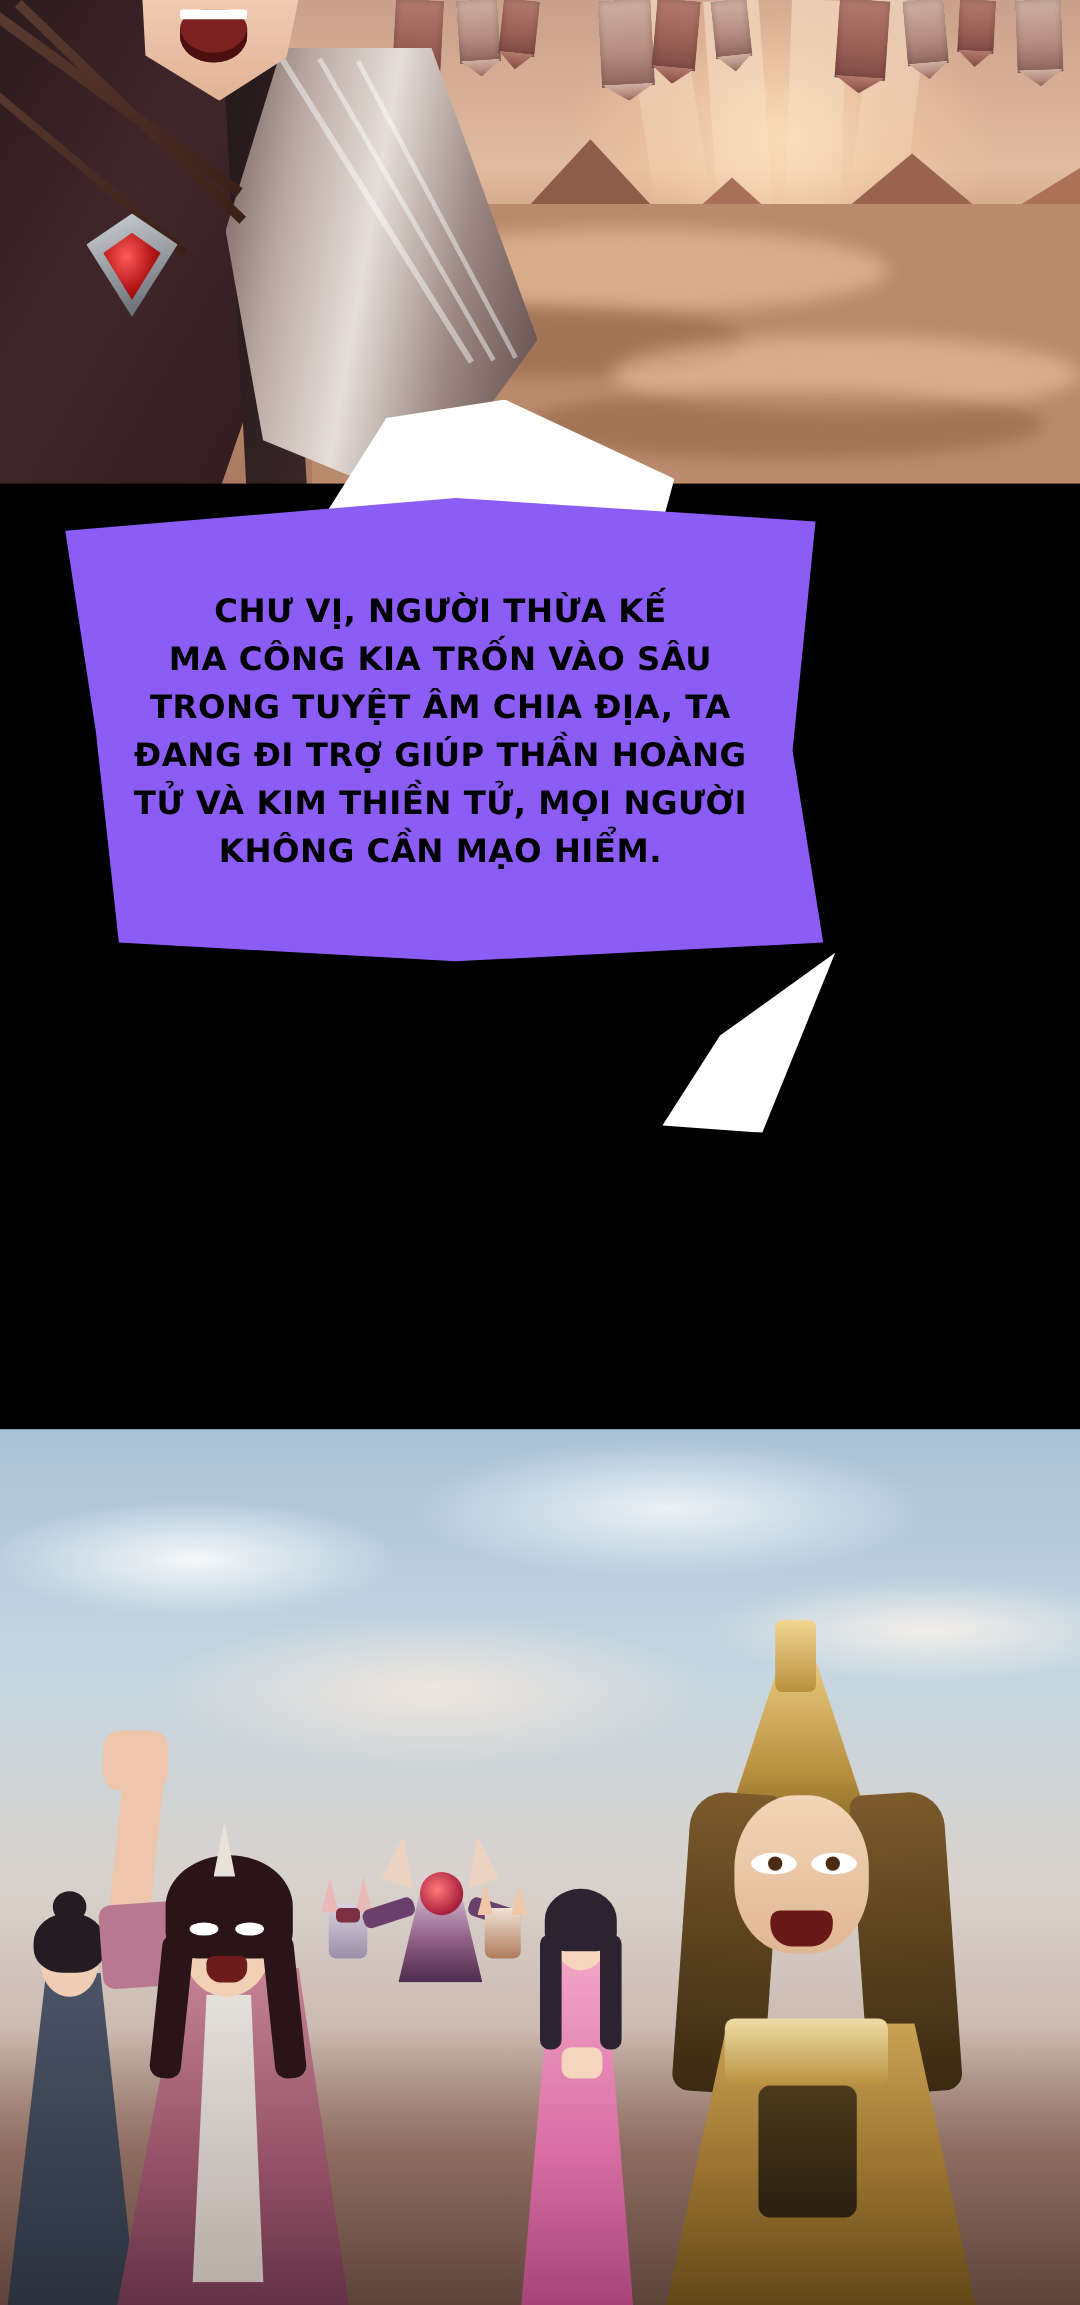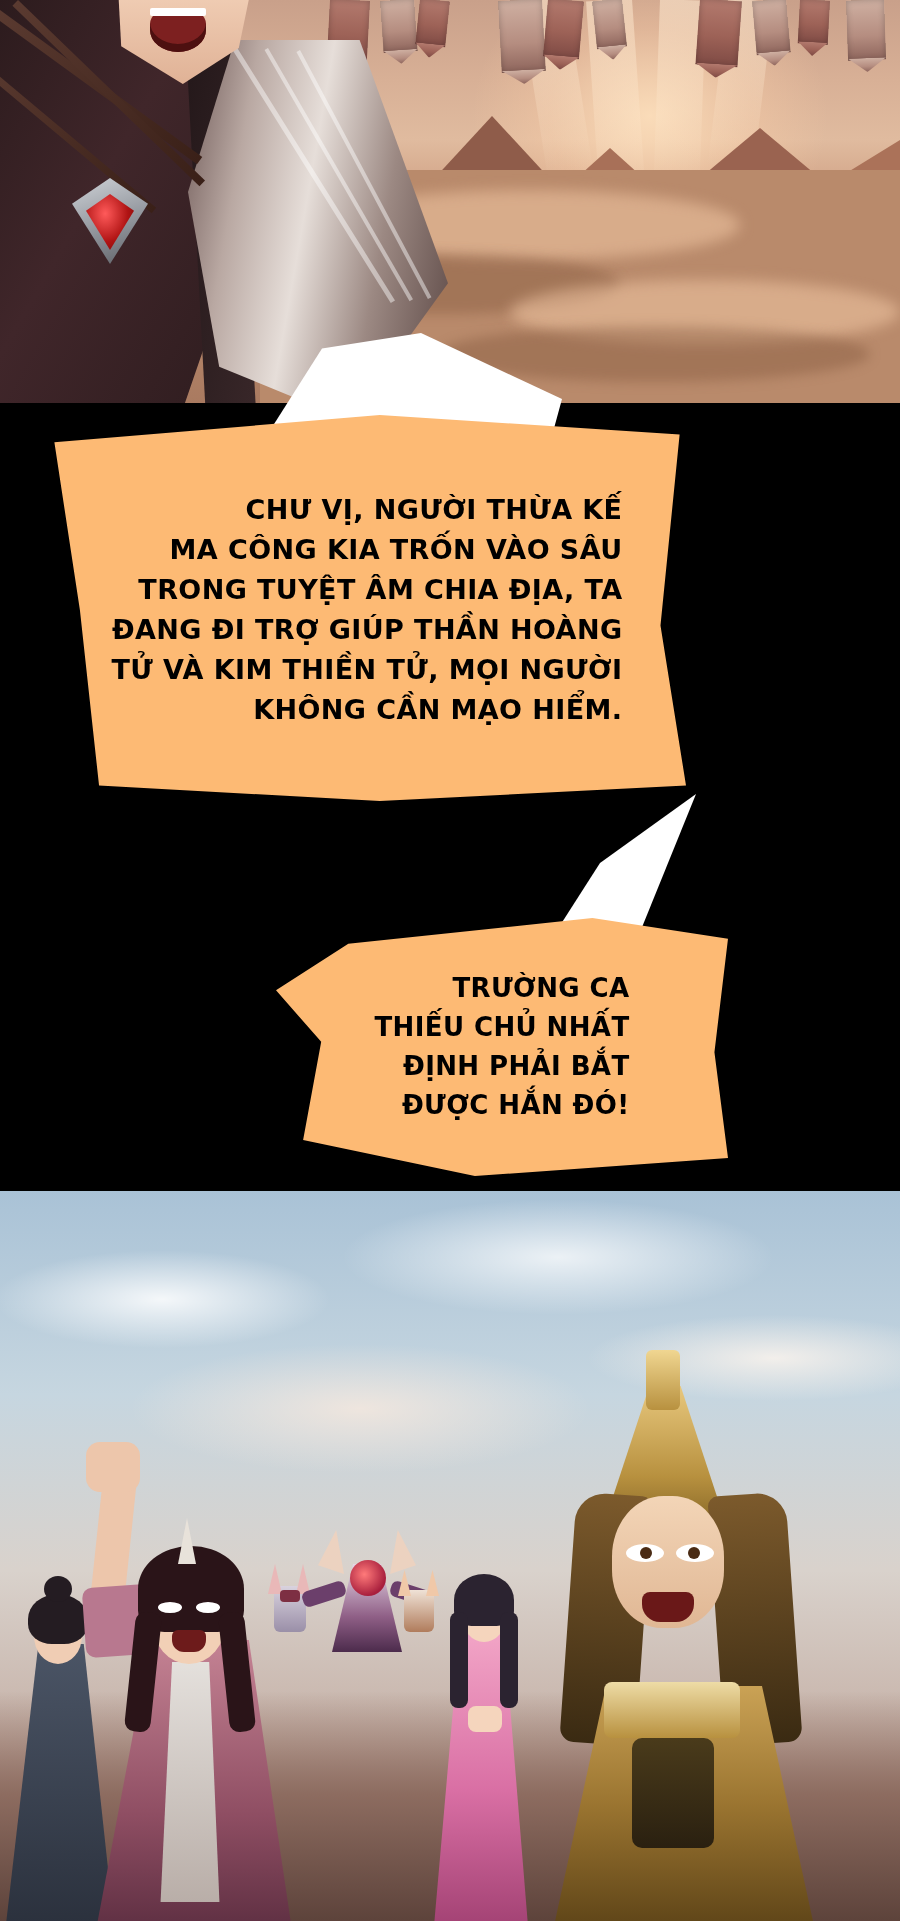--- a/index.html
+++ b/index.html
@@ -141,26 +141,26 @@
   }
   .blade-dark {
     position: absolute; left: 150px; top: 0; width: 120px; height: 404px;
     background: linear-gradient(100deg, #1d1315, #3a282a);
     clip-path: polygon(28% 0, 70% 0, 88% 100%, 46% 100%);
   }
 
   
   .bubble {
     position: absolute;
-    background: #fdba74;
+    background: #8b5cf6;
     color: #000;
     display: flex;
     align-items: center;
     justify-content: center;
-    text-align: right;
+    text-align: center;
   }
   .bubble .txt {
     font-family: "DejaVu Sans", sans-serif;
     font-weight: 700;
     letter-spacing: .4px;
     text-transform: uppercase;
     white-space: pre-line;
   }
   .bubble1 {
     left: 48px; top: 415px;
@@ -287,26 +287,20 @@
   <div class="bubble bubble1">
     <div class="txt">Chư vị, người thừa kế
 ma công kia trốn vào sâu
 trong Tuyệt Âm chia địa, ta
 đang đi trợ giúp Thần hoàng
 tử và Kim Thiền tử, mọi người
 không cần mạo hiểm.</div>
   </div>
 
   <div class="tail2"></div>
-  <div class="bubble bubble2">
-    <div class="txt">Trường ca
-thiếu chủ nhất
-định phải bắt
-được hắn đó!</div>
-  </div>
 
   <div class="panel-bottom">
     <div class="b-clouds"></div>
     <div class="b-ground"></div>
 
     <div class="fig" style="left:0px; top:380px; width:120px; height:351px;">
       <div class="robe" style="left:6px; top:74px; width:108px; height:280px; background:linear-gradient(180deg,#4b5566,#2b313d); clip-path:polygon(30% 0,72% 0,100% 100%,0 100%);"></div>
       <div class="head" style="left:34px; top:38px; width:48px; height:56px; background:#f0cdb4;"></div>
       <div class="hair" style="left:28px; top:24px; width:60px; height:50px; background:#241c22; border-radius:50% 50% 40% 40%;"></div>
       <div class="hair" style="left:44px; top:6px; width:28px; height:26px; background:#241c22; border-radius:50%;"></div>

